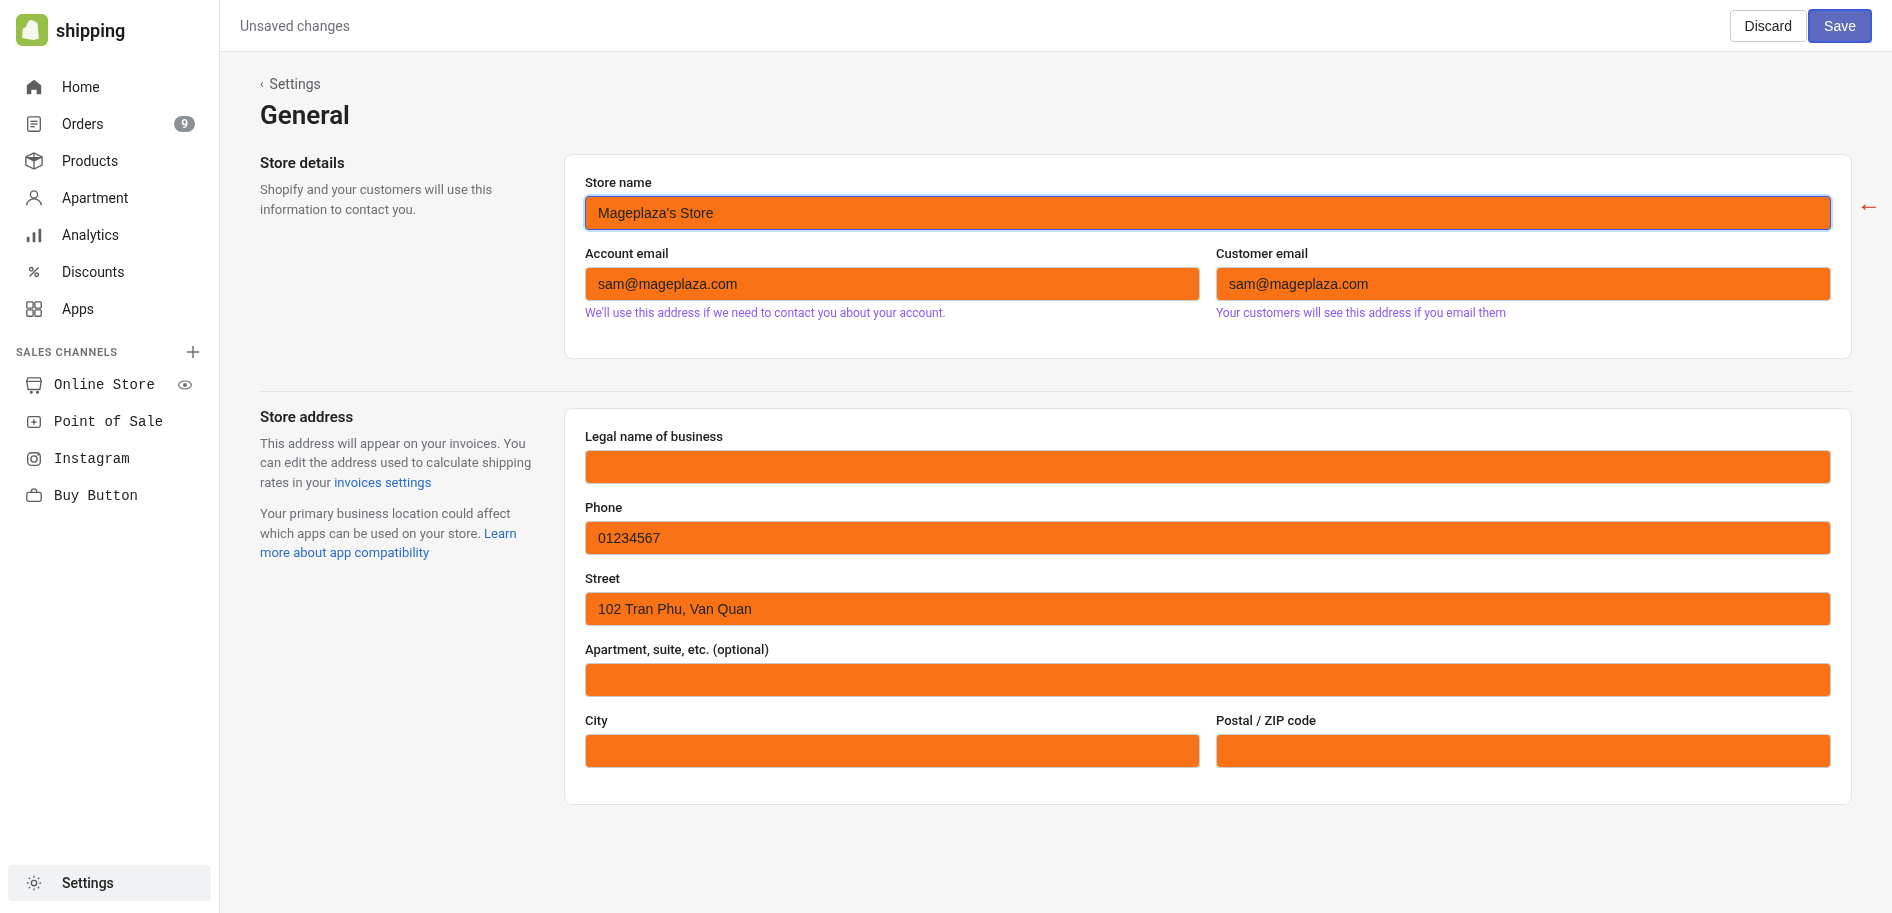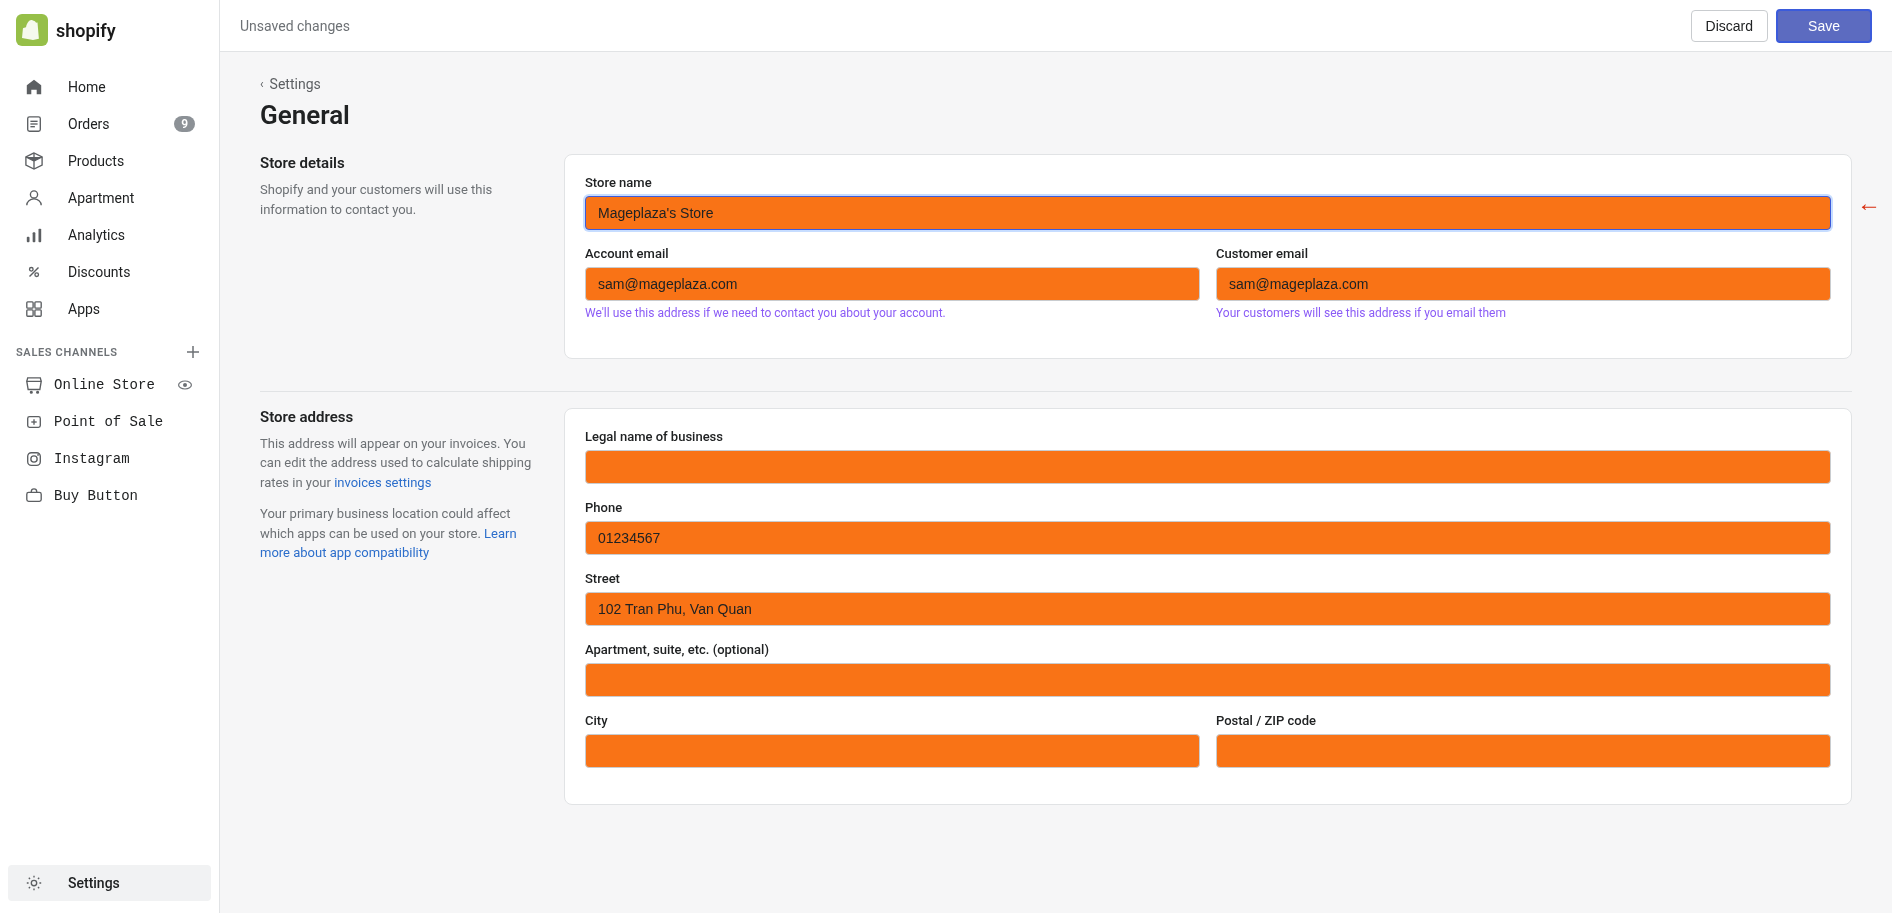--- a/index.html
+++ b/index.html
@@ -32,21 +32,21 @@
       color: #1a1a1a;
     }
     .sidebar-nav {
       flex: 1;
       padding: 8px 0;
     }
     .sidebar-item {
       display: flex;
       align-items: center;
       padding: 8px 16px;
-      gap: 24px;
+      gap: 18px;
       cursor: pointer;
       font-size: 14px;
       color: #202223;
       position: relative;
       border-radius: 4px;
       margin: 1px 8px;
     }
     .sidebar-item.active { background: #f1f2f3; font-weight: 500; }
     .sidebar-item-icon {
       width: 20px;
@@ -141,34 +141,34 @@
       gap: 12px;
       min-height: 52px;
     }
     .topbar-title {
       flex: 1;
       font-size: 14px;
       color: #6d7175;
     }
     .topbar-actions {
       display: flex;
-      gap: 8px;
+      gap: 1px;
       align-items: center;
     }
     .btn-discard {
       padding: 7px 14px;
       border: 1px solid #c9cccf;
       background: #fff;
       border-radius: 4px;
       font-size: 14px;
       cursor: pointer;
       color: #202223;
     }
     .btn-save {
-      padding: 7px 30px;
+      padding: 7px 14px;
       border: 2px solid #3b5bdb;
       background: #5c6bc0;
       border-radius: 4px;
       font-size: 14px;
       cursor: pointer;
       color: #fff;
       font-weight: 500;
     }
 
     
@@ -282,21 +282,21 @@
   </style>
 </head>
 <body>
 
 <div class="sidebar">
   <div class="sidebar-logo">
     <svg class="shopify-logo-icon" viewBox="0 0 32 32" fill="none">
       <rect width="32" height="32" rx="6" fill="#96bf48"></rect>
       <path d="M21.5 8.5c-.1-.1-.3-.1-.4 0l-1.1.3c-.2-.6-.5-1.1-.9-1.4-.4-.4-.9-.6-1.4-.6-.1 0-.1 0-.2 0-.1-.1-.2-.2-.4-.3-.5-.4-1.1-.6-1.8-.5-1.4.1-2.7 1.1-3.8 3-.8 1.3-1.3 2.9-1.5 4.3l-2.6.8c-.3.1-.5.3-.5.6L6 24l11 2 5.9-1.3L21.5 8.5z" fill="white" opacity="0.9"></path>
     </svg>
-    <span class="sidebar-logo-text">shopify</span>
+    <span class="sidebar-logo-text">shipping</span>
   </div>
 
   <nav class="sidebar-nav">
 
     <div class="sidebar-item">
       <span class="sidebar-item-icon">
         <svg width="18" height="18" viewBox="0 0 20 20" fill="currentColor">
           <path d="M10 2L2 8v10h5v-5h6v5h5V8L10 2z"></path>
         </svg>
       </span>

